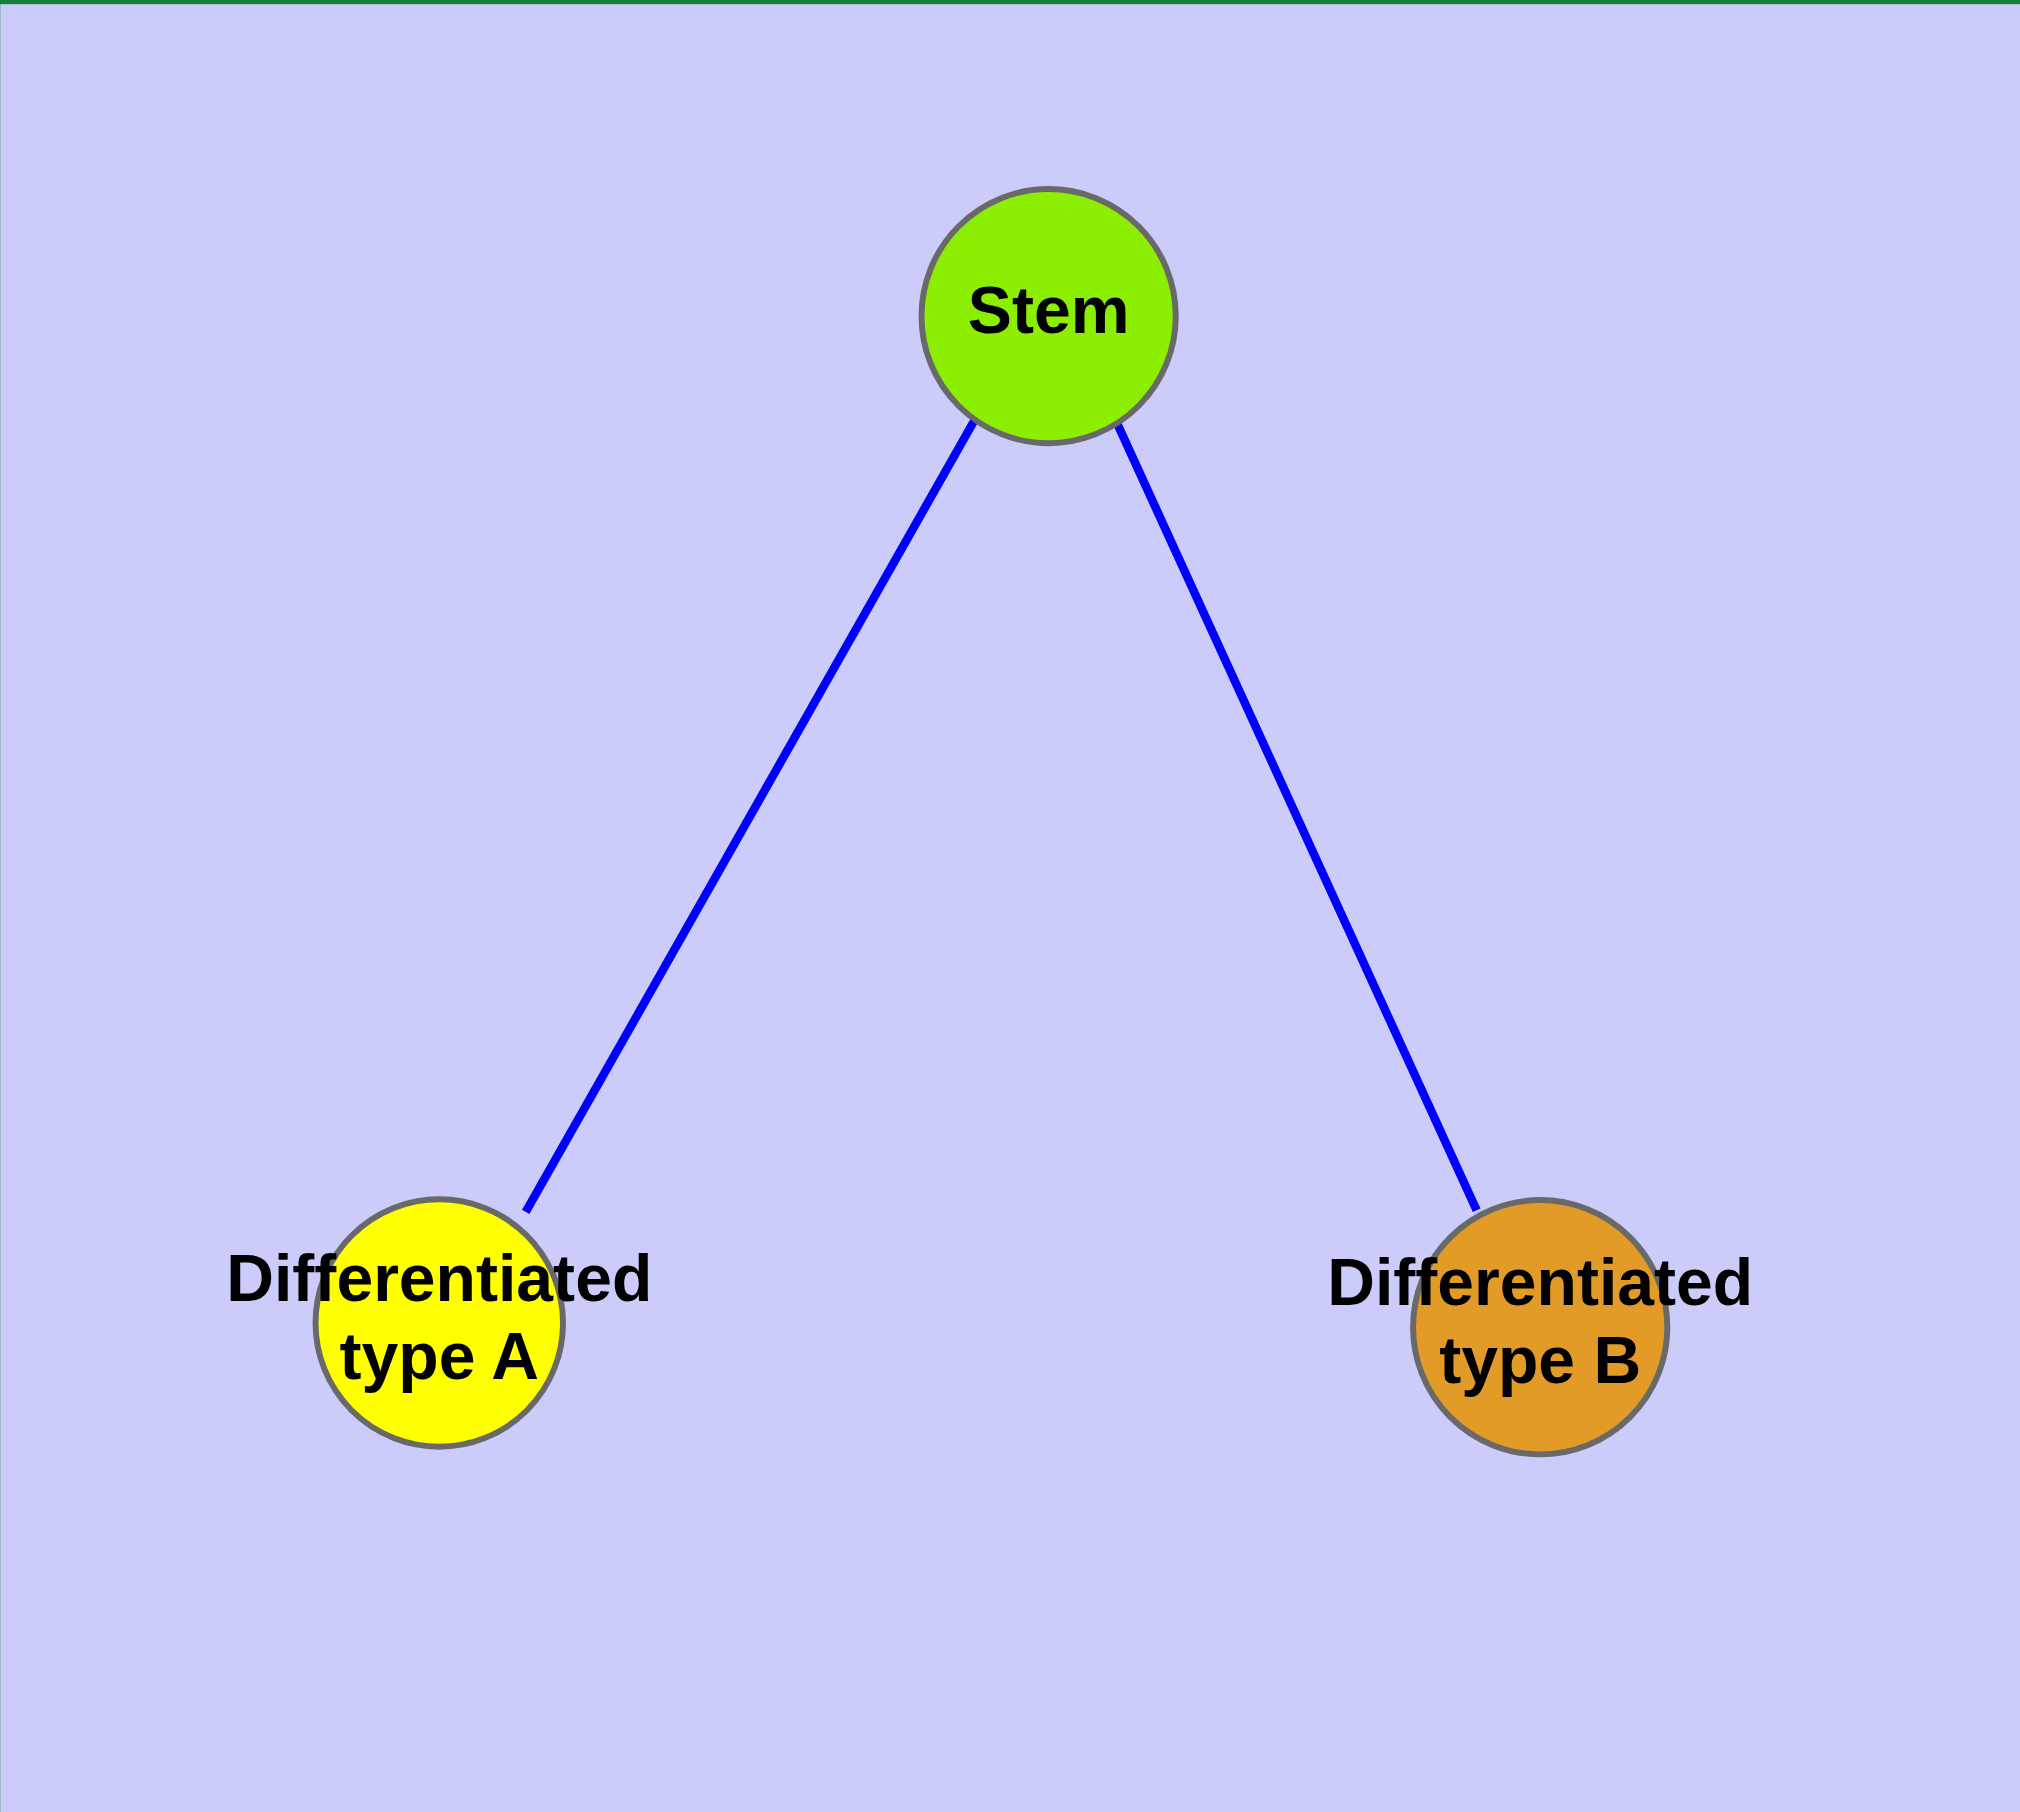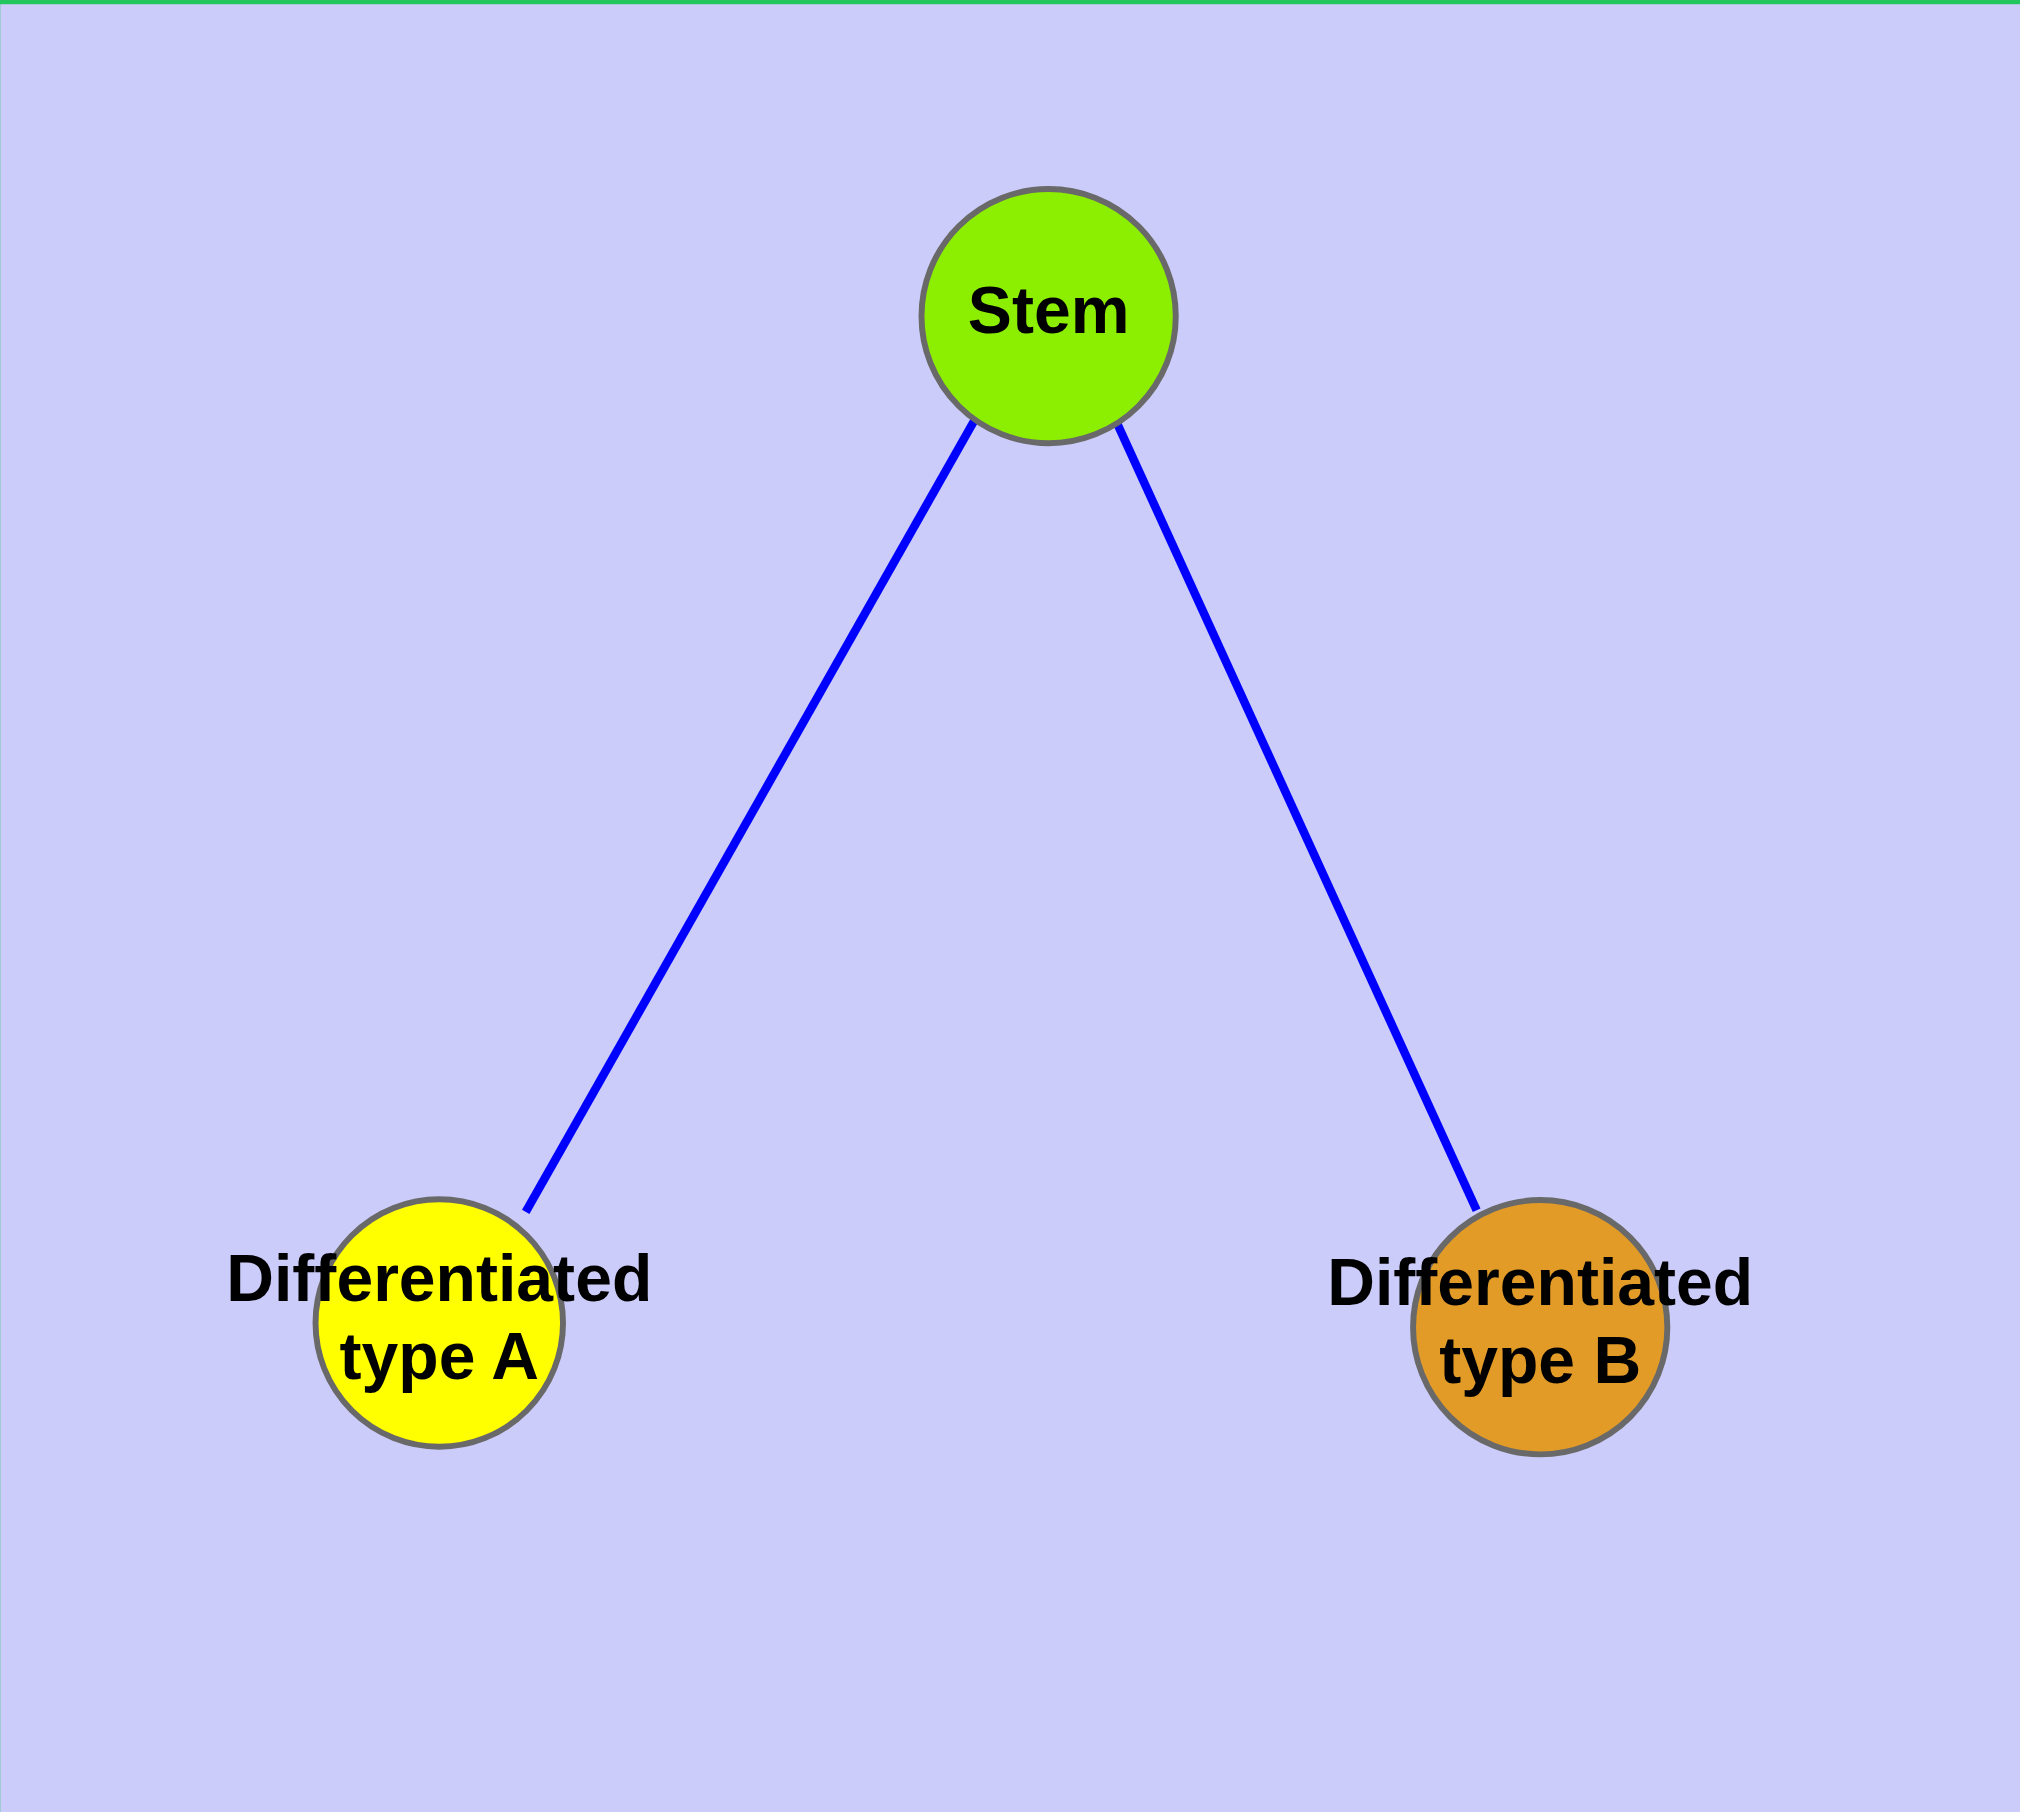--- a/index.html
+++ b/index.html
@@ -42,21 +42,21 @@
     dominant-baseline: middle;
     paint-order: normal;
   }
   .node-label tspan {
     font-family: "Liberation Sans", sans-serif;
   }
 </style>
 </head>
 <body>
 
-<div id="canvas" style="width: 2021px; height: 1812px; background: #22c55e;">
+<div id="canvas" style="width: 2021px; height: 1812px; background: #15803d;">
   <svg id="graph-surface" viewBox="0 0 2384 2138" xmlns="http://www.w3.org/2000/svg">
 
     <rect id="bg-plate" x="0" y="5" width="2384" height="2133" fill="#ccccfa"></rect>
 
     <g id="edges-layer">
         <line x1="1150" y1="495" x2="620" y2="1430" stroke="#0000ff" class="edge-line"></line>
         <line x1="1318" y1="500" x2="1742" y2="1428" stroke="#0000ff" class="edge-line"></line>
       </g>
 
     <g id="nodes-layer">

